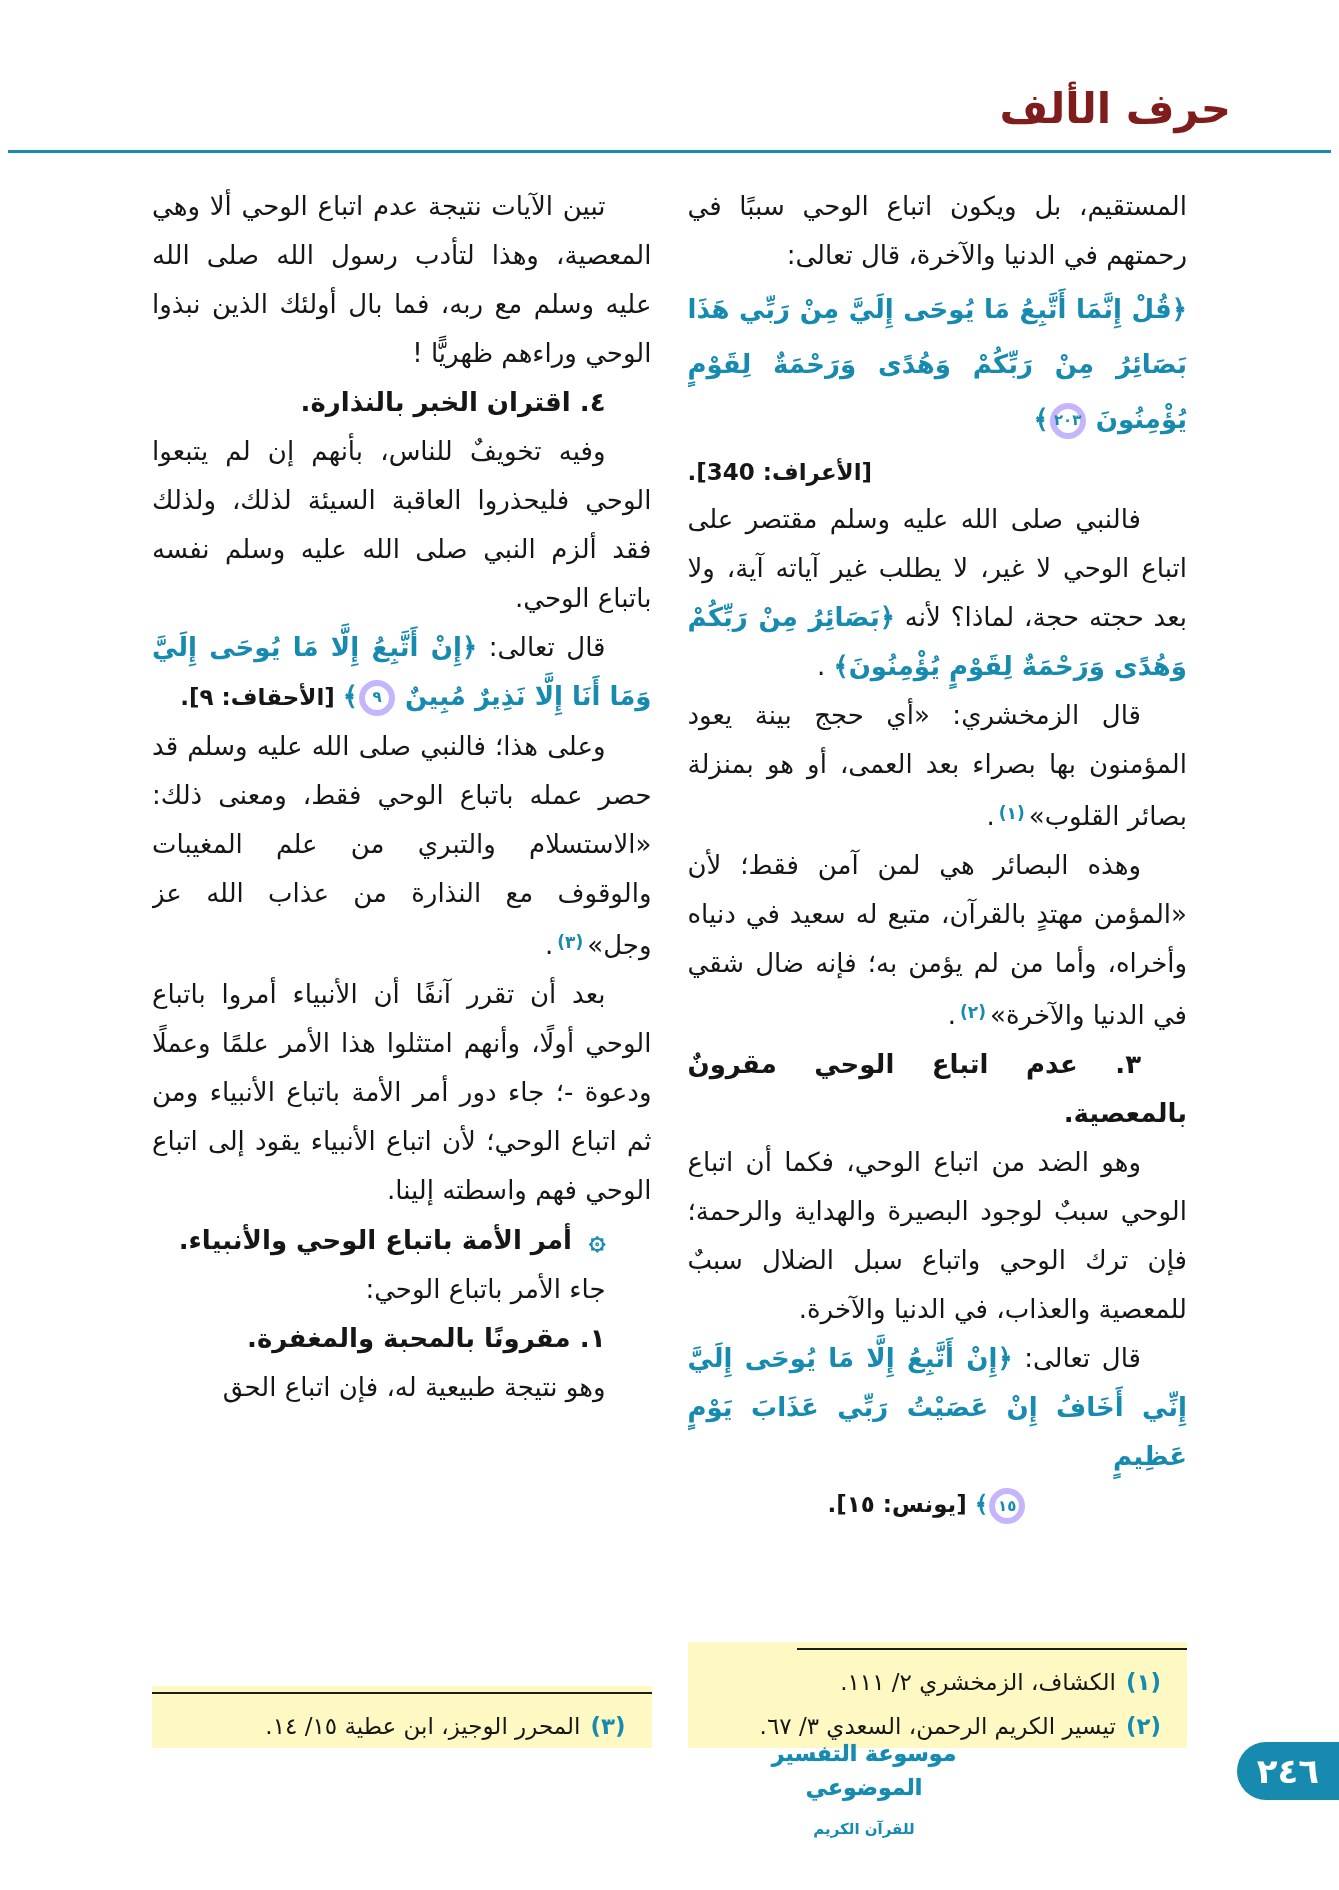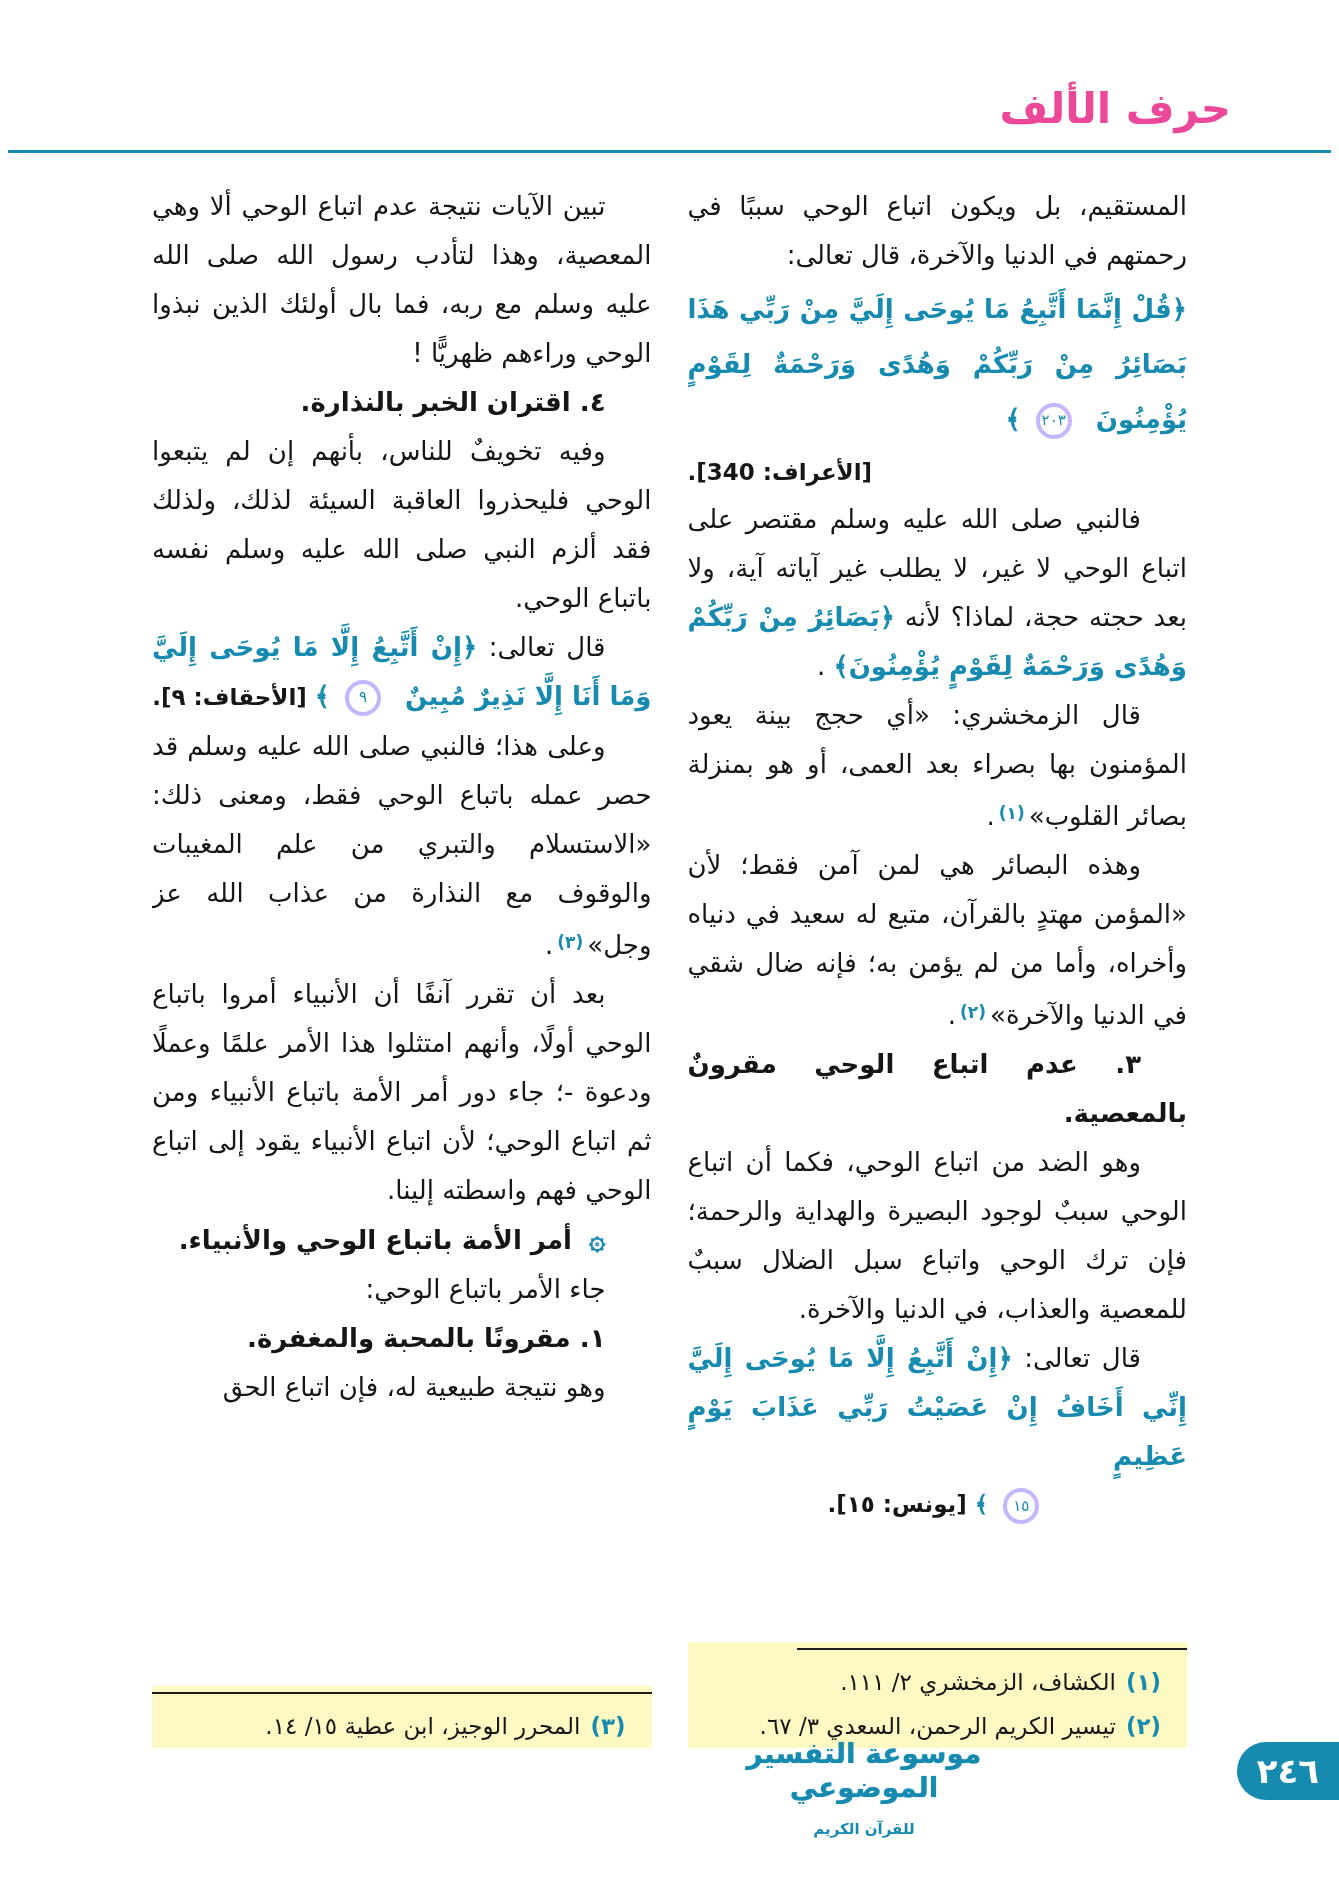--- a/index.html
+++ b/index.html
@@ -11,21 +11,21 @@
     background:#ffffff;
     font-family:"DejaVu Sans", sans-serif;
     direction:rtl;
     overflow:hidden;
     color:#161616;
   }
 
   
   .header-title {
     position:absolute; top:84px; right:108px;
-    color:#ec4899; font-size:42px; font-weight:bold;
+    color:#7f1d1d; font-size:42px; font-weight:bold;
     letter-spacing:-1px;
   }
   .header-rule {
     position:absolute; top:150px; left:8px; right:8px;
     height:3px; background:#178ab0;
   }
 
   
   .content {
     position:absolute; top:182px; right:152px; left:152px;
@@ -49,40 +49,40 @@
 
   .seg-verse { color:#178ab0; font-weight:bold; }
   .seg-sup {
     color:#178ab0; font-size:17px; font-weight:bold;
     vertical-align:6px; margin:0 4px;
   }
   .seg-ref { font-weight:bold; font-size:23px; }
   .seg-flower { color:#178ab0; font-size:28px; margin-left:8px; }
   .seg-ayah {
     display:inline-flex; align-items:center; justify-content:center;
-    width:36px; height:36px; border:4px solid #c4b5fd; border-radius:50%;
-    color:#178ab0; font-size:15px; font-weight:normal;
-    vertical-align:middle; margin:0 15px; text-indent:0;
+    width:36px; height:36px; border:6px solid #c4b5fd; border-radius:50%;
+    color:#178ab0; font-size:15px; font-weight:bold;
+    vertical-align:middle; margin:0 1px; text-indent:0;
   }
 
   
   .footnotes { position:absolute; bottom:0; left:0; right:0; background:#fef9c3; padding-top:6px; }
   .fn-sep { border-top:2px solid #1c1c1c; margin-bottom:10px; }
   .fn-sep.partial { width:78%; }
   .fn-line { font-size:23px; line-height:44px; text-align:right; padding-right:26px; }
   .fn-num { color:#178ab0; font-weight:bold; margin-left:10px; }
   .fn-text { color:#161616; }
 
   
   .footer-logo {
     position:absolute; bottom:52px; right:330px; width:290px;
     text-align:center; color:#178ab0;
   }
   .logo-l1 {
-    font-size:28px; font-weight:bold; line-height:34px;
+    font-size:22px; font-weight:bold; line-height:34px;
     text-shadow:0 0 1px #178ab0;
   }
   .logo-l2 { font-size:15px; font-weight:bold; margin-top:15px;text-align:center; }
   .page-number {
     position:absolute; right:0; bottom:90px;
     width:102px; height:58px;
     background:#178ab0; border-radius:29px 0 0 29px;
     color:#ffffff; font-size:34px; font-weight:bold;
     display:flex; align-items:center; justify-content:center;
     direction:ltr;

